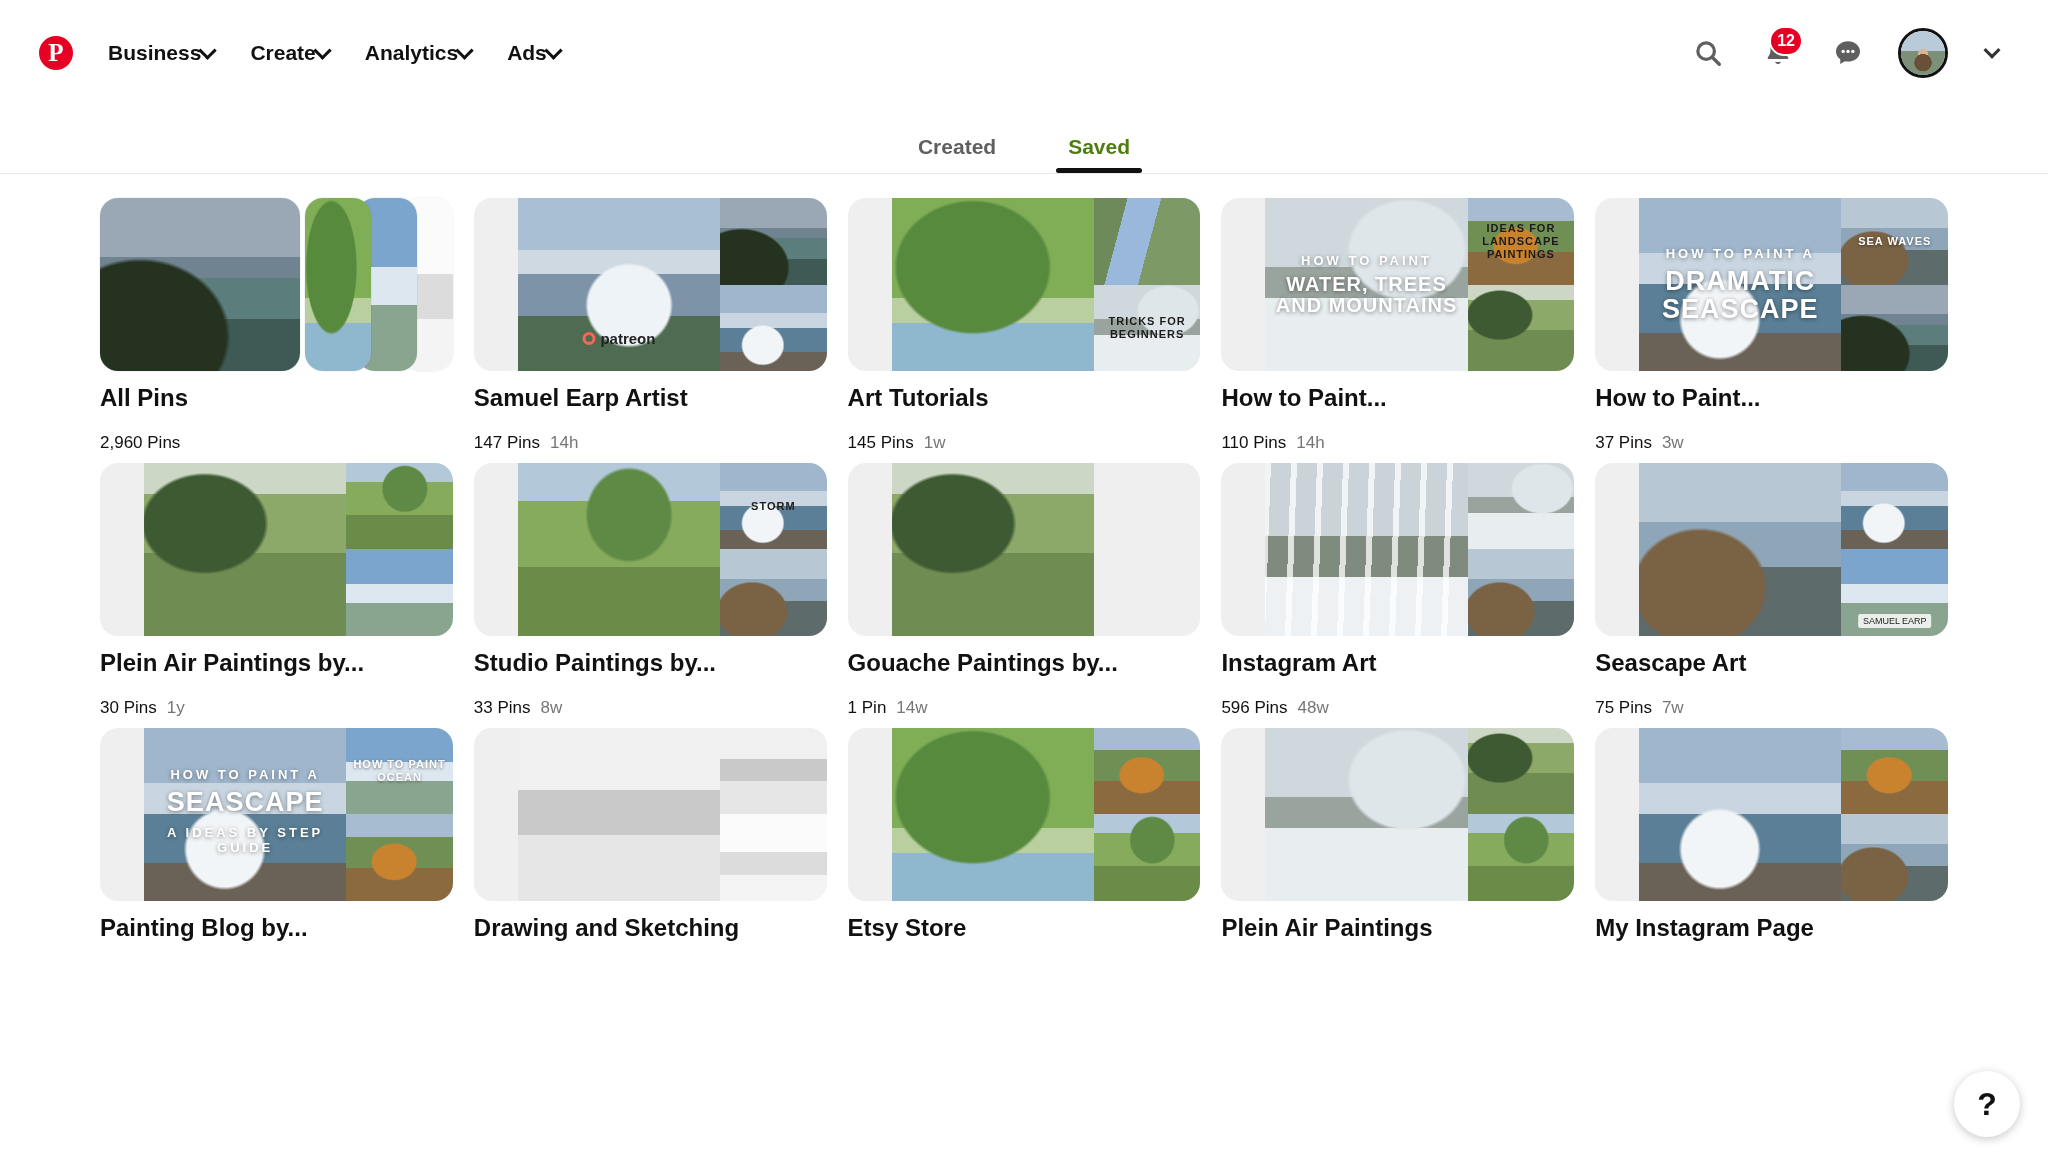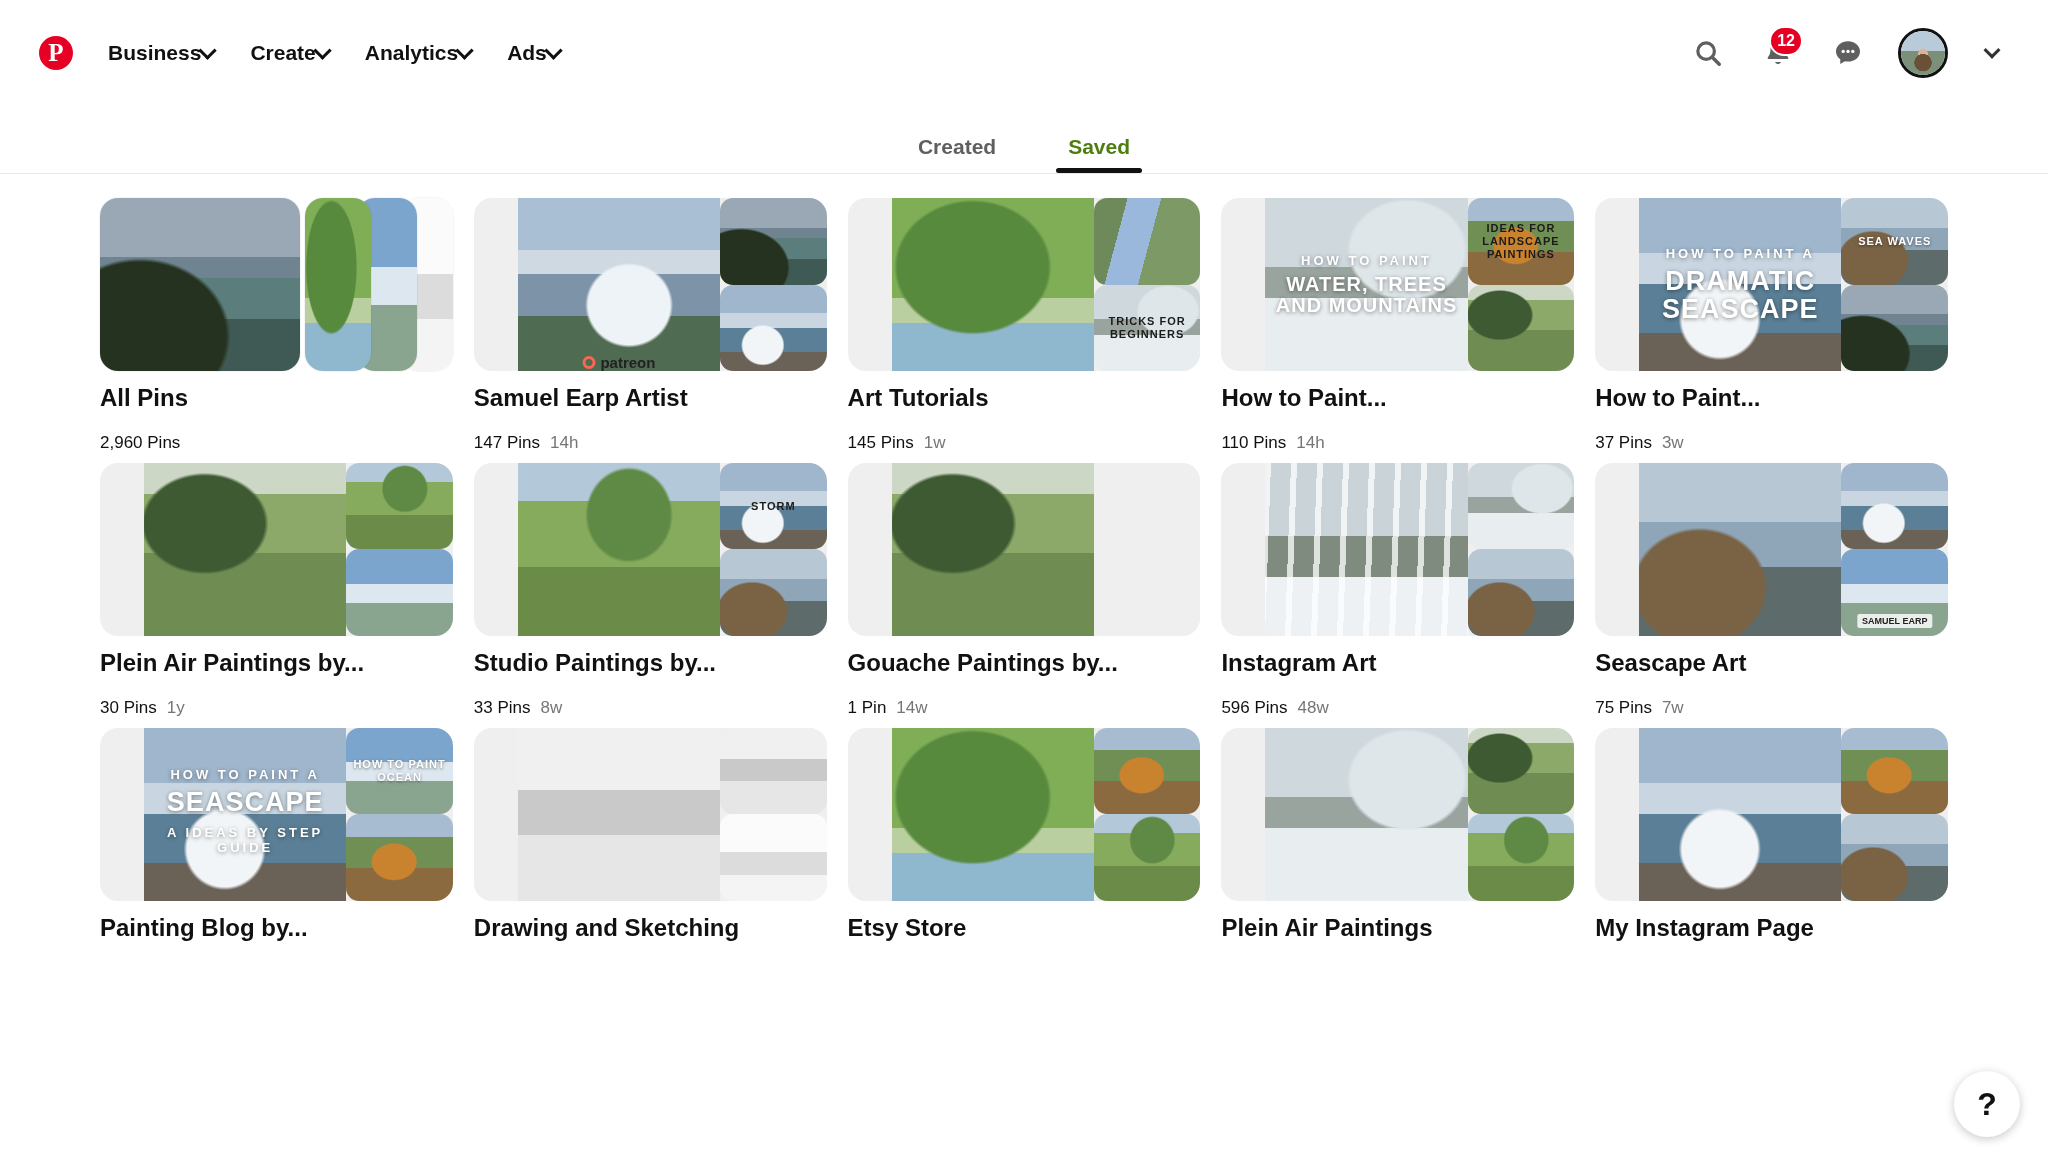--- a/index.html
+++ b/index.html
@@ -133,21 +133,21 @@
   .cover {
     width: 100%; height: 173px;
     border-radius: 18px;
     overflow: hidden;
     display: flex;
     background: #efefef;
     position: relative;
   }
   .cover .main { width: 65.5%; height: 100%; position: relative; overflow: hidden; margin-left: 44px; }
   .cover .side { width: 34.5%; height: 100%; display: flex; flex-direction: column; }
-  .cover .side > div { height: 50%; width: 100%; position: relative; overflow: hidden; border-radius: 13px; }
+  .cover .side > div { height: 50%; width: 100%; position: relative; overflow: hidden; }
   .empty { background: #efefef; }
 
   .board-title {
     margin-top: 13px;
     font-size: 24px;
     font-weight: bold;
     color: #111111;
     white-space: nowrap;
     overflow: hidden;
     text-overflow: ellipsis;
@@ -261,27 +261,27 @@
     line-height: 1.05;
   }
   .ov-title.small { font-size: 20px; }
   .ov-tiny {
     font-size: 11px; font-weight: bold; letter-spacing: 1px;
     color: #1b1b1b; text-shadow: none; line-height: 1.15;
   }
   .ov-chip {
     position: absolute; bottom: 8px; left: 50%;
     transform: translateX(-50%);
-    font-size: 9px; font-weight: bold; color: #222;
+    font-size: 9px; font-weight: normal; color: #222;
     background: rgba(255,255,255,.82);
     padding: 2px 5px; border-radius: 2px;
     white-space: nowrap;
   }
   .patreon-logo {
-    position: absolute; left: 50%; bottom: 0;
+    position: absolute; left: 50%; bottom: 24px;
     transform: translateX(-50%);
     display: flex; align-items: center; gap: 5px;
     font-size: 15px; font-weight: bold; color: #222;
   }
   .patreon-dot {
     width: 13px; height: 13px; border-radius: 50%;
     border: 3px solid #f96854;
     box-sizing: border-box;
   }
 

